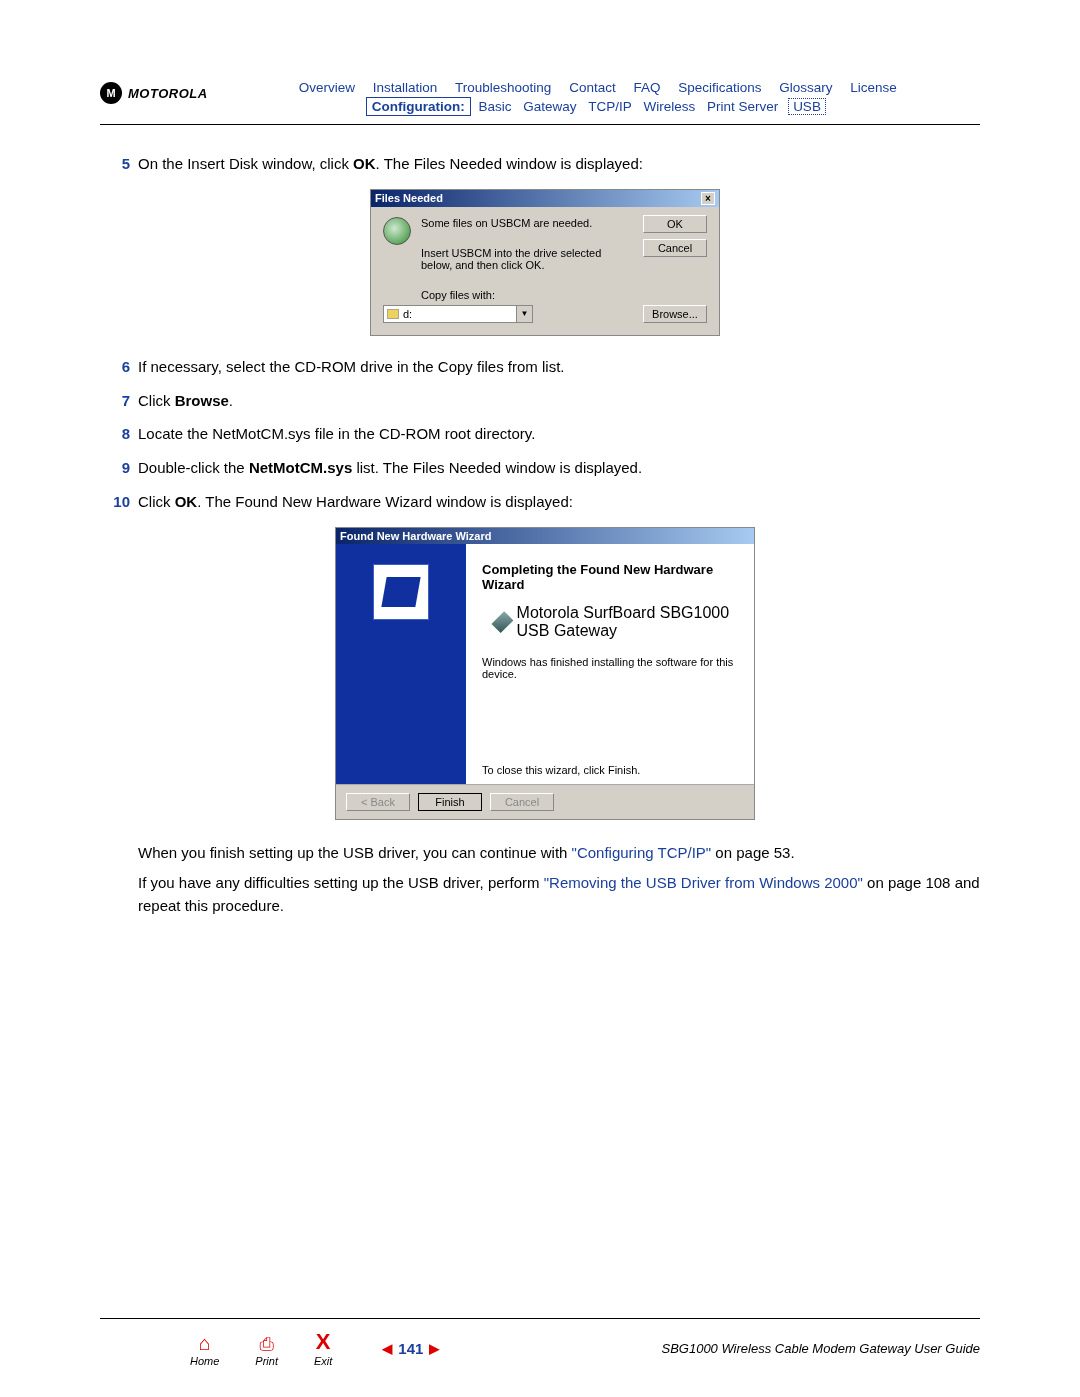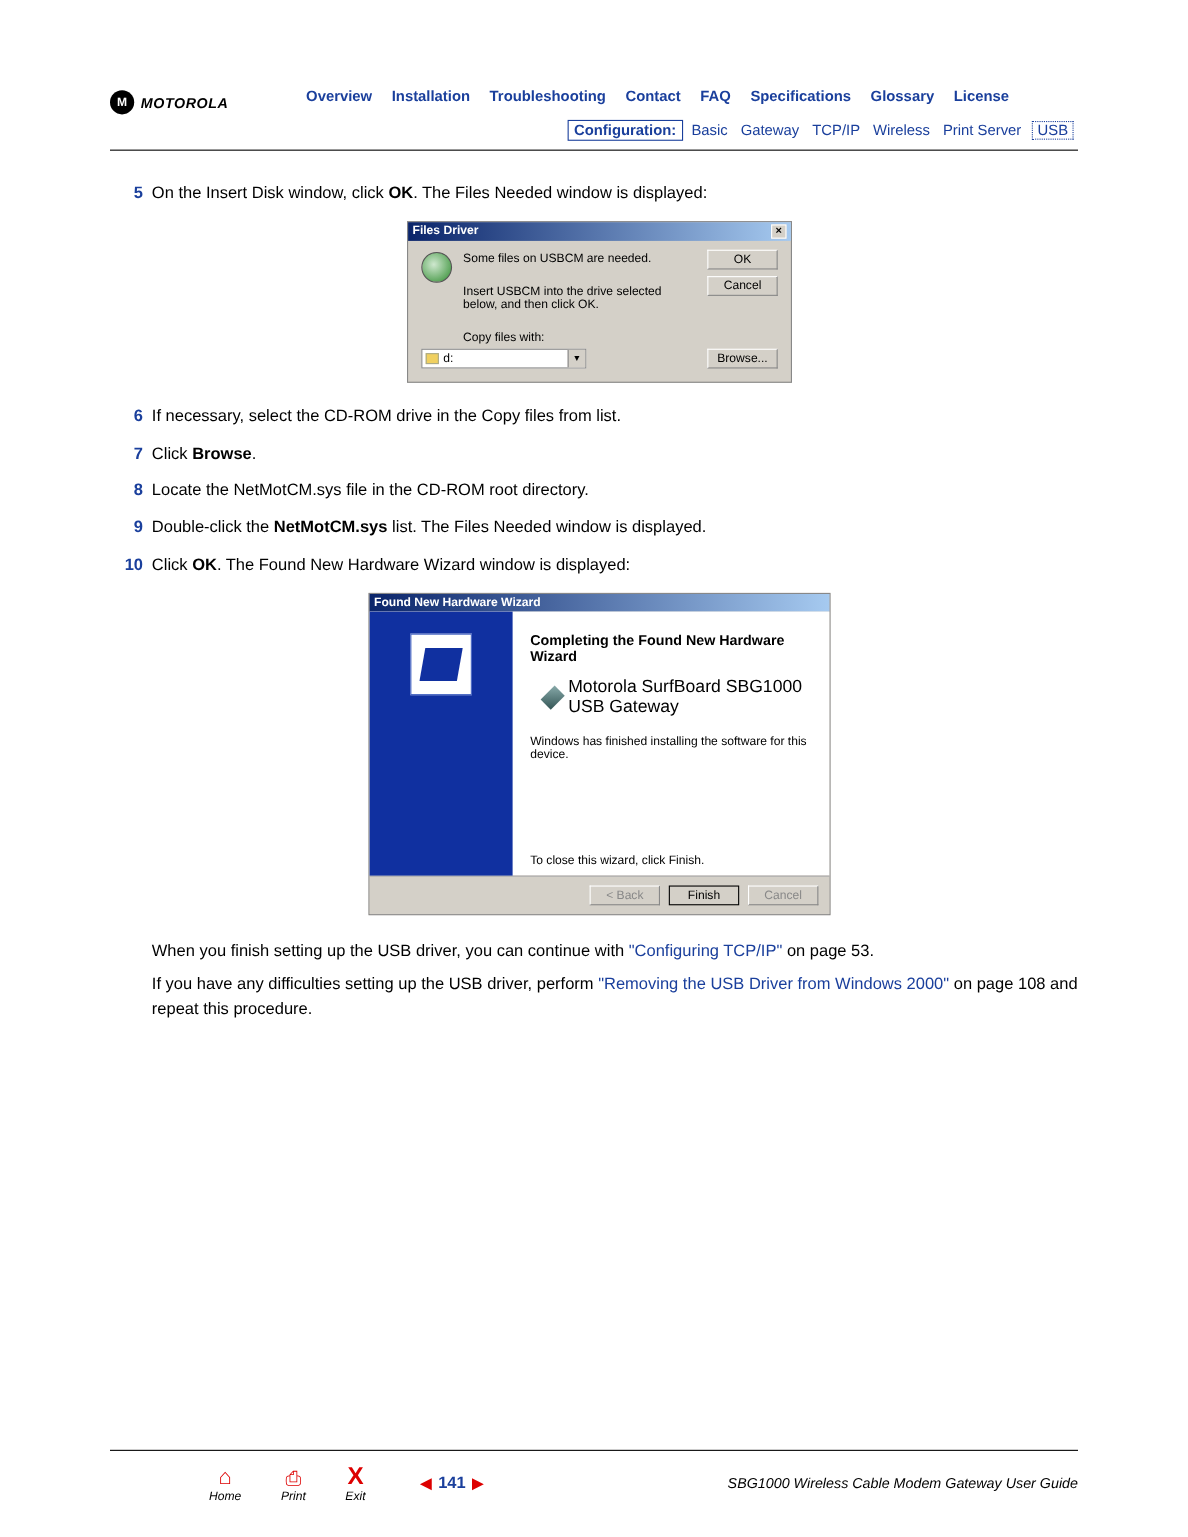--- a/index.html
+++ b/index.html
@@ -3,23 +3,23 @@
 <meta charset="utf-8">
 <style>
   * { box-sizing: border-box; margin: 0; padding: 0; }
   body { font-family: Arial, Helvetica, sans-serif; font-size: 15px; color: #000; background: #fff; }
   .page { width: 1080px; margin: 0 auto; padding: 80px 100px 40px 100px; position: relative; min-height: 1397px; }
   .header { display: flex; align-items: flex-start; gap: 8px; }
   .logo { display: flex; align-items: center; gap: 6px; margin-top: 2px; }
   .logo-circle { width: 22px; height: 22px; background: #000; border-radius: 50%; display: flex; align-items: center; justify-content: center; color:#fff; font-size:11px; font-weight:bold; }
   .logo-text { font-family: Arial Black, Arial, sans-serif; font-weight: 900; font-size: 13px; letter-spacing: 0.5px; font-style: italic; }
   .nav-wrap { flex: 1; text-align: center; }
-  .nav-top { color: #1a3f9c; font-weight: bold; font-size: 13.5px; word-spacing: 4px; }
+  .nav-top { color: #1a3f9c; font-weight: normal; font-size: 13.5px; word-spacing: 4px; }
   .nav-top span { margin: 0 5px; cursor: pointer; }
-  .nav-sub { margin-top: 16px; font-size: 13.5px; color: #1a3f9c; text-align: right; }
+  .nav-sub { margin-top: 4px; font-size: 13.5px; color: #1a3f9c; }
   .nav-sub .box { border: 1px solid #1a3f9c; padding: 1px 5px; font-weight: bold; color: #1a3f9c; }
   .nav-sub .link { color: #1a3f9c; margin: 0 4px; cursor: pointer; }
   .nav-sub .usb { border: 1px dotted #1a3f9c; padding: 0 4px; margin-left: 2px; }
   hr.hrule { border: none; border-top: 1px solid #000; margin: 10px 0 28px 0; }
 
   .steps { margin-left: 10px; }
   .step-row { display: flex; margin-bottom: 12px; line-height: 1.45; }
   .step-num { flex: 0 0 28px; font-weight: bold; color: #1a3f9c; font-size: 15px; text-align: right; padding-right: 8px; }
   .step-text { flex: 1; font-size: 15px; }
   .bold { font-weight: bold; }
@@ -45,21 +45,21 @@
   .dialog2 { width: 420px; margin: 14px auto 22px auto; border:1px solid #888; background:#d4d0c8; font-family: Tahoma, Arial, sans-serif; font-size:11px; }
   .wizbody { display:flex; background:#fff; }
   .wizside { width:130px; background:#1030a0; display:flex; align-items:flex-start; justify-content:center; padding-top:20px; }
   .wizicon { width:56px; height:56px; background:#fff; border:1px solid #4060c0; display:flex; align-items:center; justify-content:center; }
   .wizicon-inner { width:34px; height:30px; background:#1030a0; transform: skewX(-10deg); }
   .wizmain { flex:1; padding:18px 16px 14px 16px; position:relative; min-height:240px; }
   .wizh { font-weight:bold; font-size:13px; margin-bottom:12px; }
   .wizdev { display:flex; align-items:center; gap:8px; margin:8px 0 16px 14px; font-size:16px; }
   .diamond { width:18px; height:18px; background:linear-gradient(135deg,#8aa,#355); transform: rotate(45deg); }
   .wizclos { position:absolute; bottom:8px; left:16px; font-size:11px; }
-  .wizbtns { background:#d4d0c8; padding:8px 10px; display:flex; justify-content:flex-end; gap:8px; border-top:1px solid #aaa; }
+  .wizbtns { background:#d4d0c8; padding:8px 10px; display:flex; gap:8px; border-top:1px solid #aaa; }
   .wizbtns .winbtn.disabled{ color:#888; }
   .wizbtns .winbtn.def { border:1.5px solid #000; }
 
   .body-para { font-size:15px; line-height:1.5; margin: 8px 0 8px 38px; }
   .link-blue { color:#1a3f9c; }
 
   
   .footer { position:absolute; bottom:30px; left:100px; right:100px; border-top:1px solid #000; padding-top:10px; display:flex; align-items:center; }
   .foot-icons { display:flex; gap:36px; align-items:flex-end; margin-left:90px; }
   .ficon { text-align:center; font-size:11px; font-style:italic; cursor:pointer; }
@@ -105,21 +105,21 @@
   <hr class="hrule">
 
   <div class="steps">
     <div class="step-row">
       <div class="step-num">5</div>
       <div class="step-text"><span>On the Insert Disk window, click </span><span class="bold">OK</span><span>. The Files Needed window is displayed:</span></div>
     </div>
 
     <div class="dialog1">
       <div class="titlebar">
-        <span>Files Driver</span>
+        <span>Files Needed</span>
         <span class="close-x">×</span>
       </div>
       <div class="d1body">
         <div class="d1buttons">
           <div class="winbtn">OK</div>
           <div class="winbtn">Cancel</div>
         </div>
         <div class="d1row">
           <div class="cdicon"></div>
           <div style="flex:1; padding-right:80px;">

